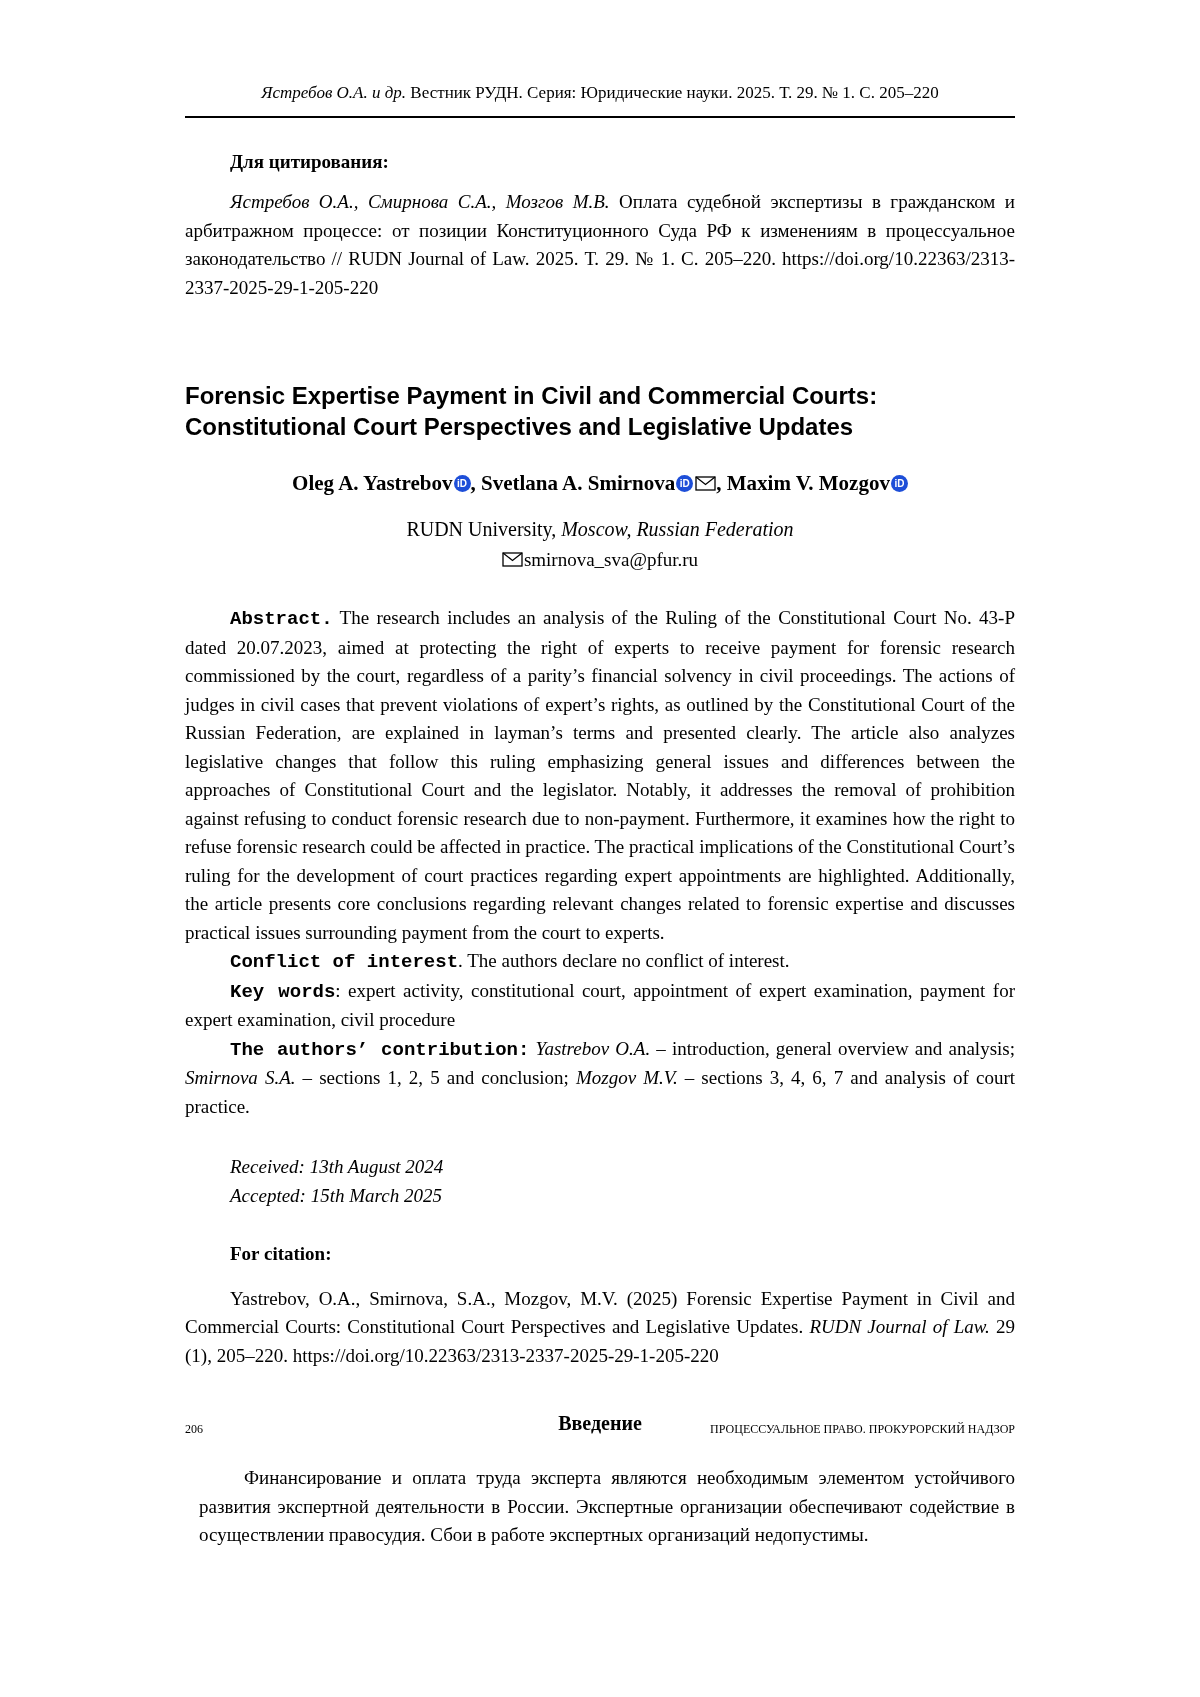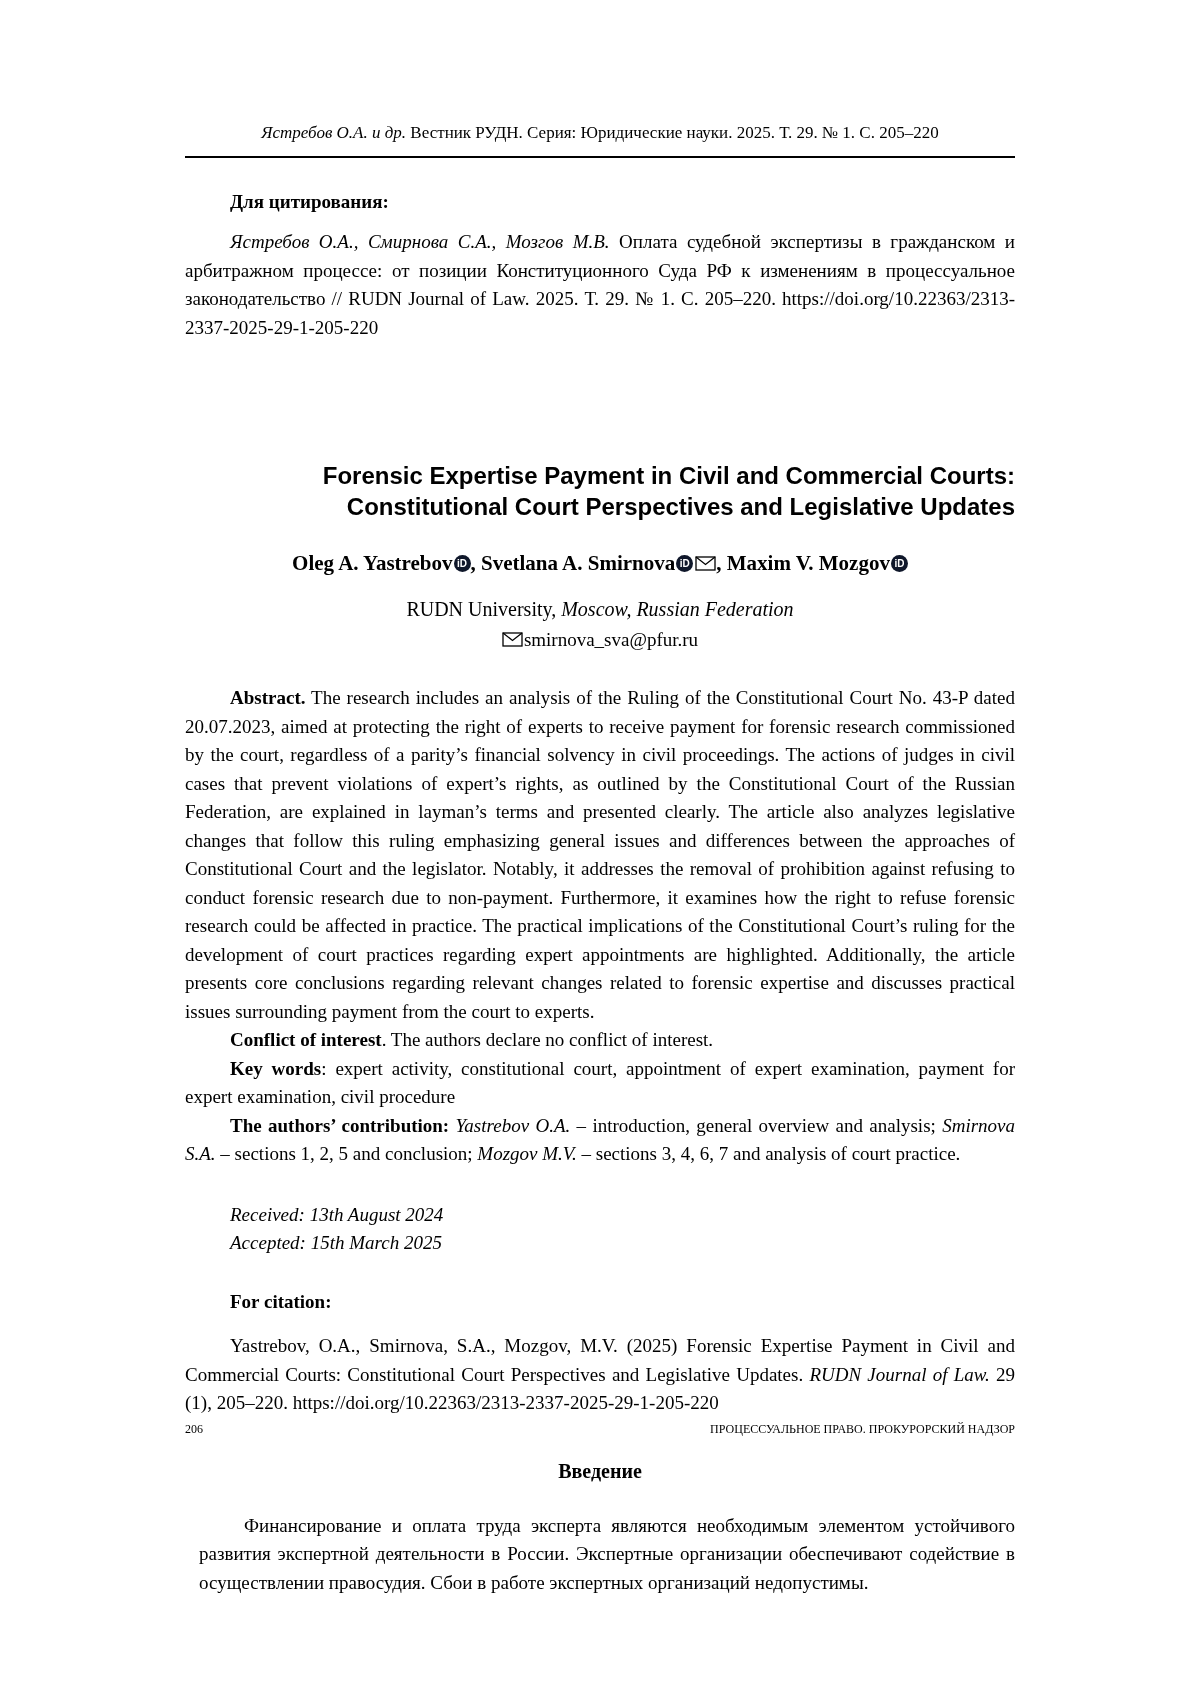--- a/index.html
+++ b/index.html
@@ -7,21 +7,21 @@
   body { width: 1200px; margin: 0 auto; }
   .page {
     position: relative;
     width: 1200px;
     height: 1697px;
     background: #ffffff;
     color: #000000;
     font-family: "Liberation Serif", serif;
     font-size: 19px;
     line-height: 1.5;
-    padding: 120px 185px 0 185px;
+    padding: 80px 185px 0 185px;
   }
   .running-head {
     text-align: center;
     font-size: 17px;
     white-space: nowrap;
   }
   .running-head .it { font-style: italic; }
   .head-rule {
     border: none;
     border-top: 2px solid #000000;
@@ -31,40 +31,40 @@
     margin-top: 30px;
     padding-left: 45px;
     font-weight: bold;
   }
   .para {
     margin-top: 12px;
     text-align: justify;
     text-indent: 45px;
   }
   .para .it { font-style: italic; }
-  .para .bd { font-weight: bold; }
+  .para .bd { font-weight: bold; font-family: Liberation Mono, monospace; }
   .article-title {
-    margin-top: 118px;
-    text-align: right;
+    margin-top: 78px;
+    text-align: left;
     font-family: "Liberation Sans", sans-serif;
     font-weight: bold;
     font-size: 24px;
     line-height: 1.3;
   }
   .authors-line {
     margin-top: 26px;
     text-align: center;
     font-weight: bold;
     font-size: 21px;
   }
   .orcid-badge {
     display: inline-block;
     width: 17px; height: 17px;
     border-radius: 50%;
-    background: #0f172a;
+    background: #1d4ed8;
     color: #ffffff;
     font-family: "Liberation Sans", sans-serif;
     font-weight: bold;
     font-size: 10px;
     line-height: 17px;
     text-align: center;
     vertical-align: 3px;
     margin-left: 1px;
   }
   .env-icon { vertical-align: -1px; margin-left: 2px; }

